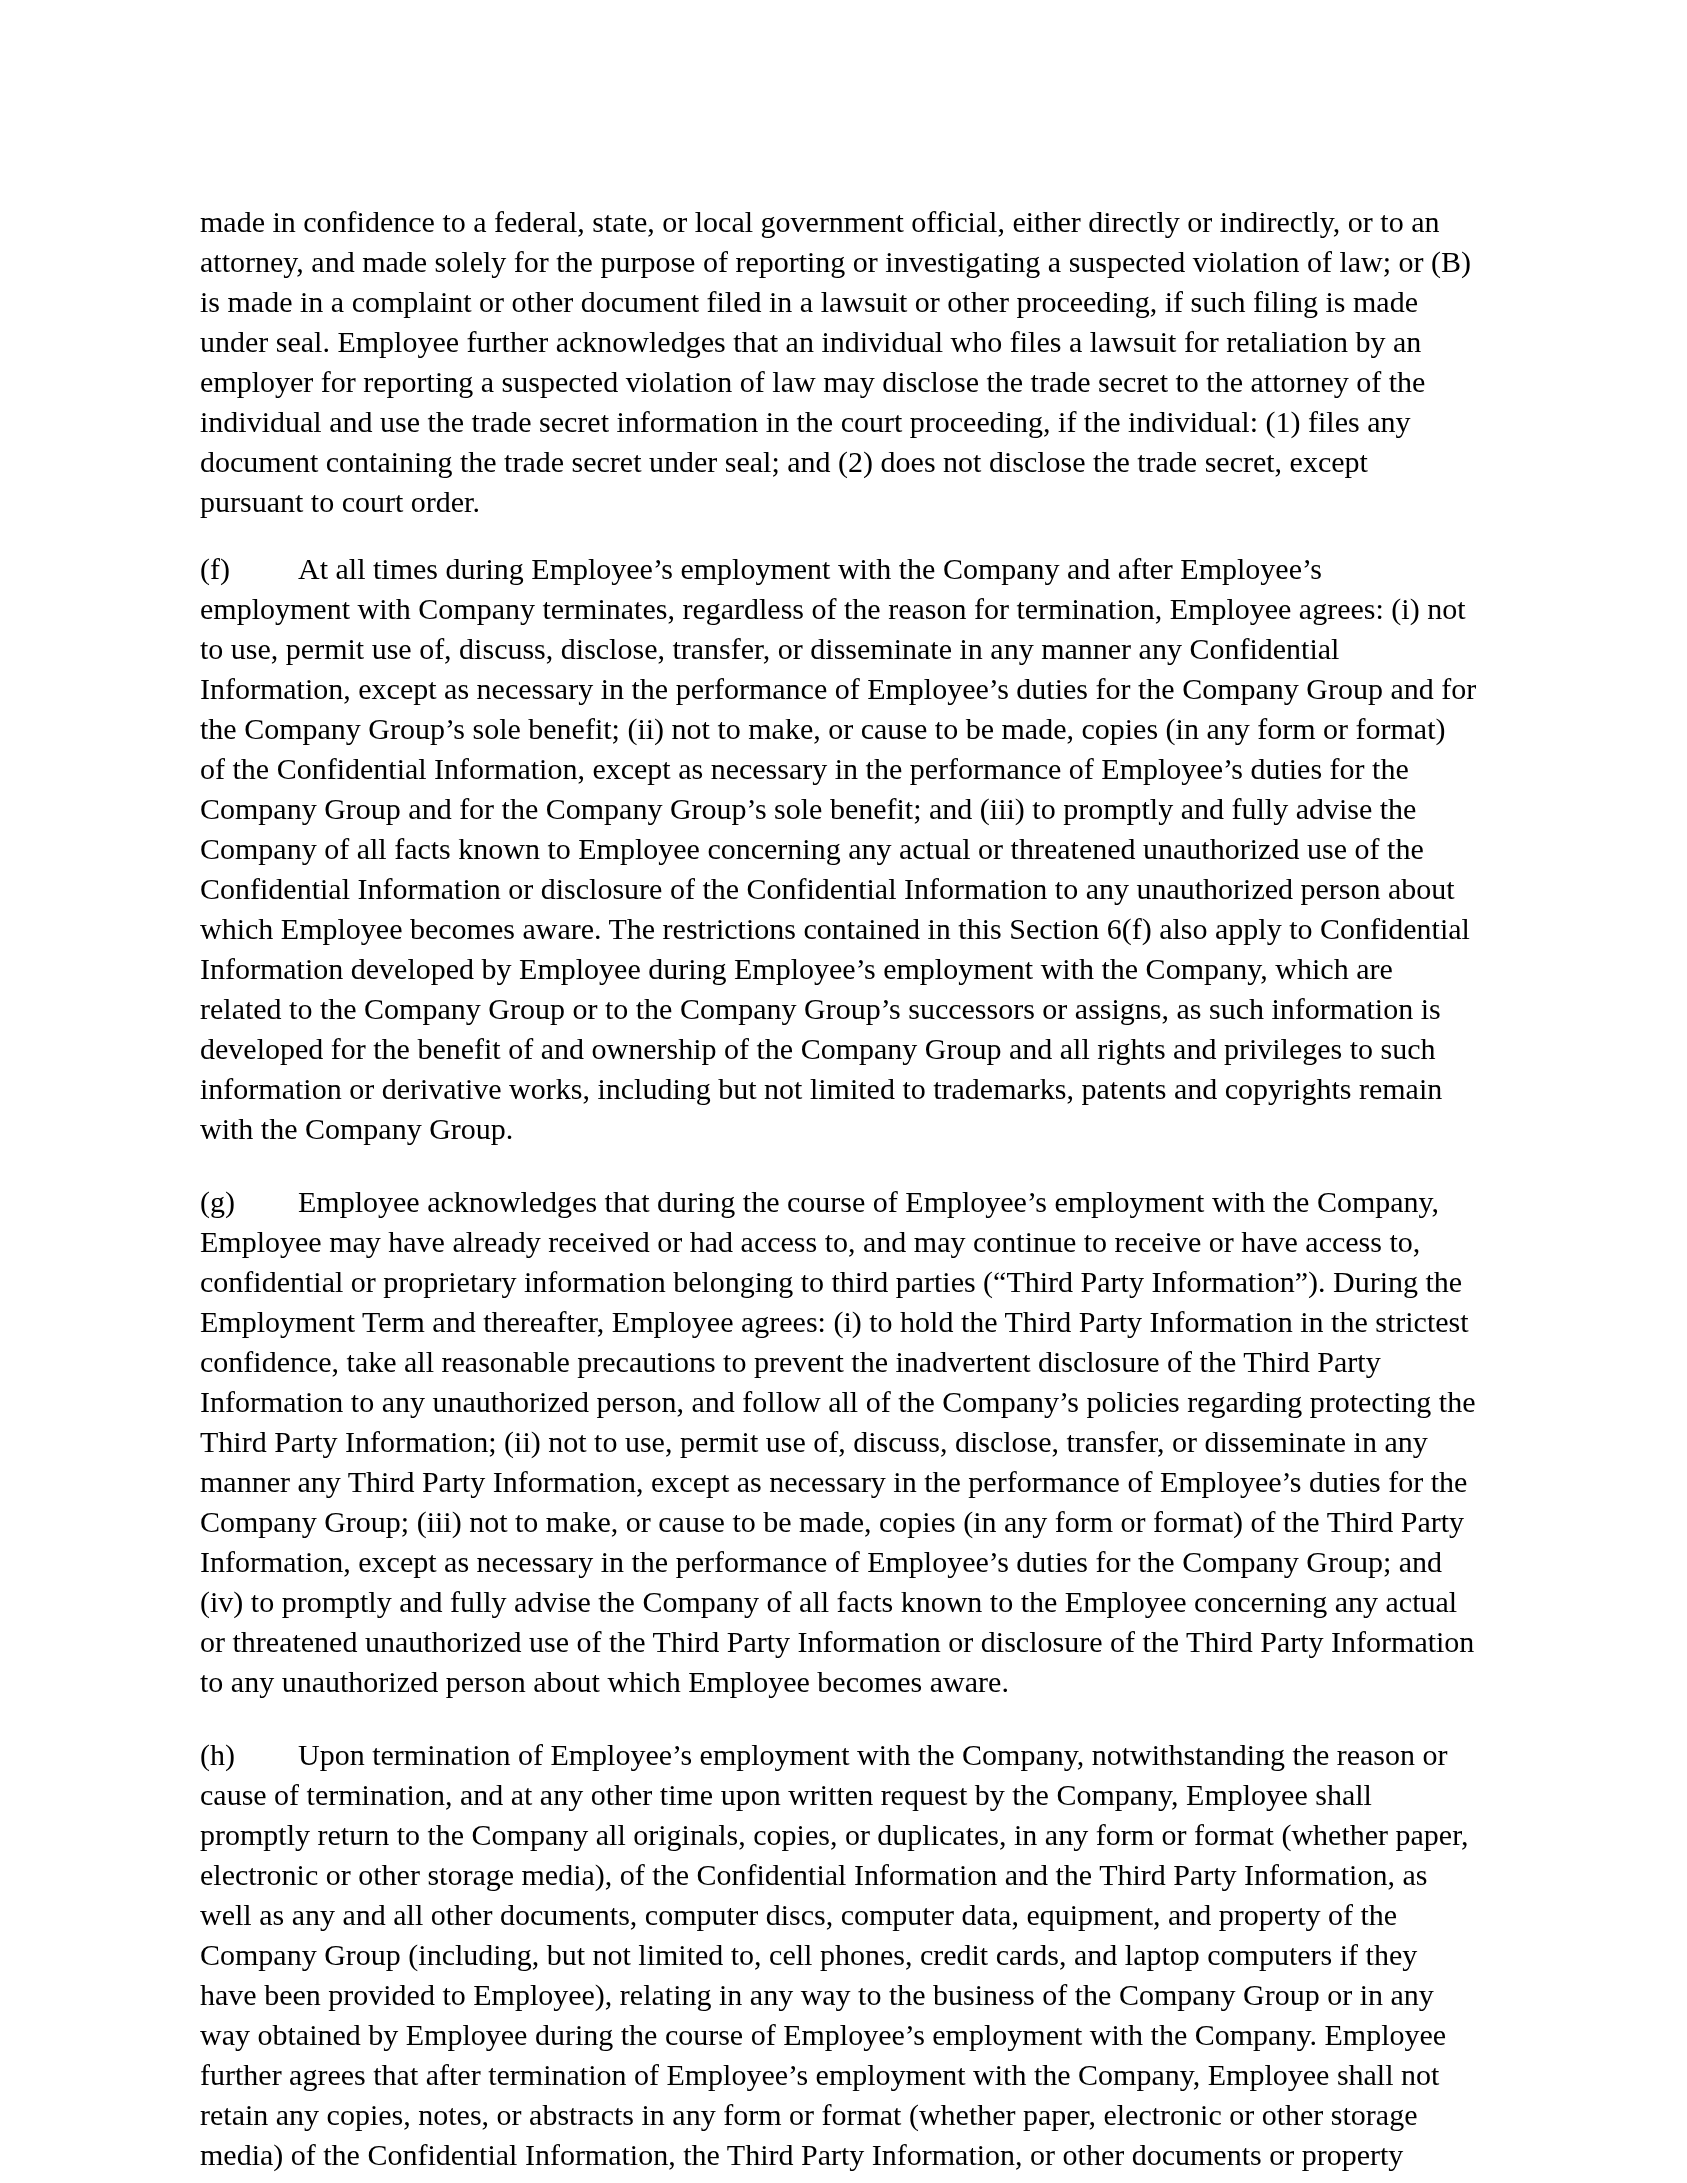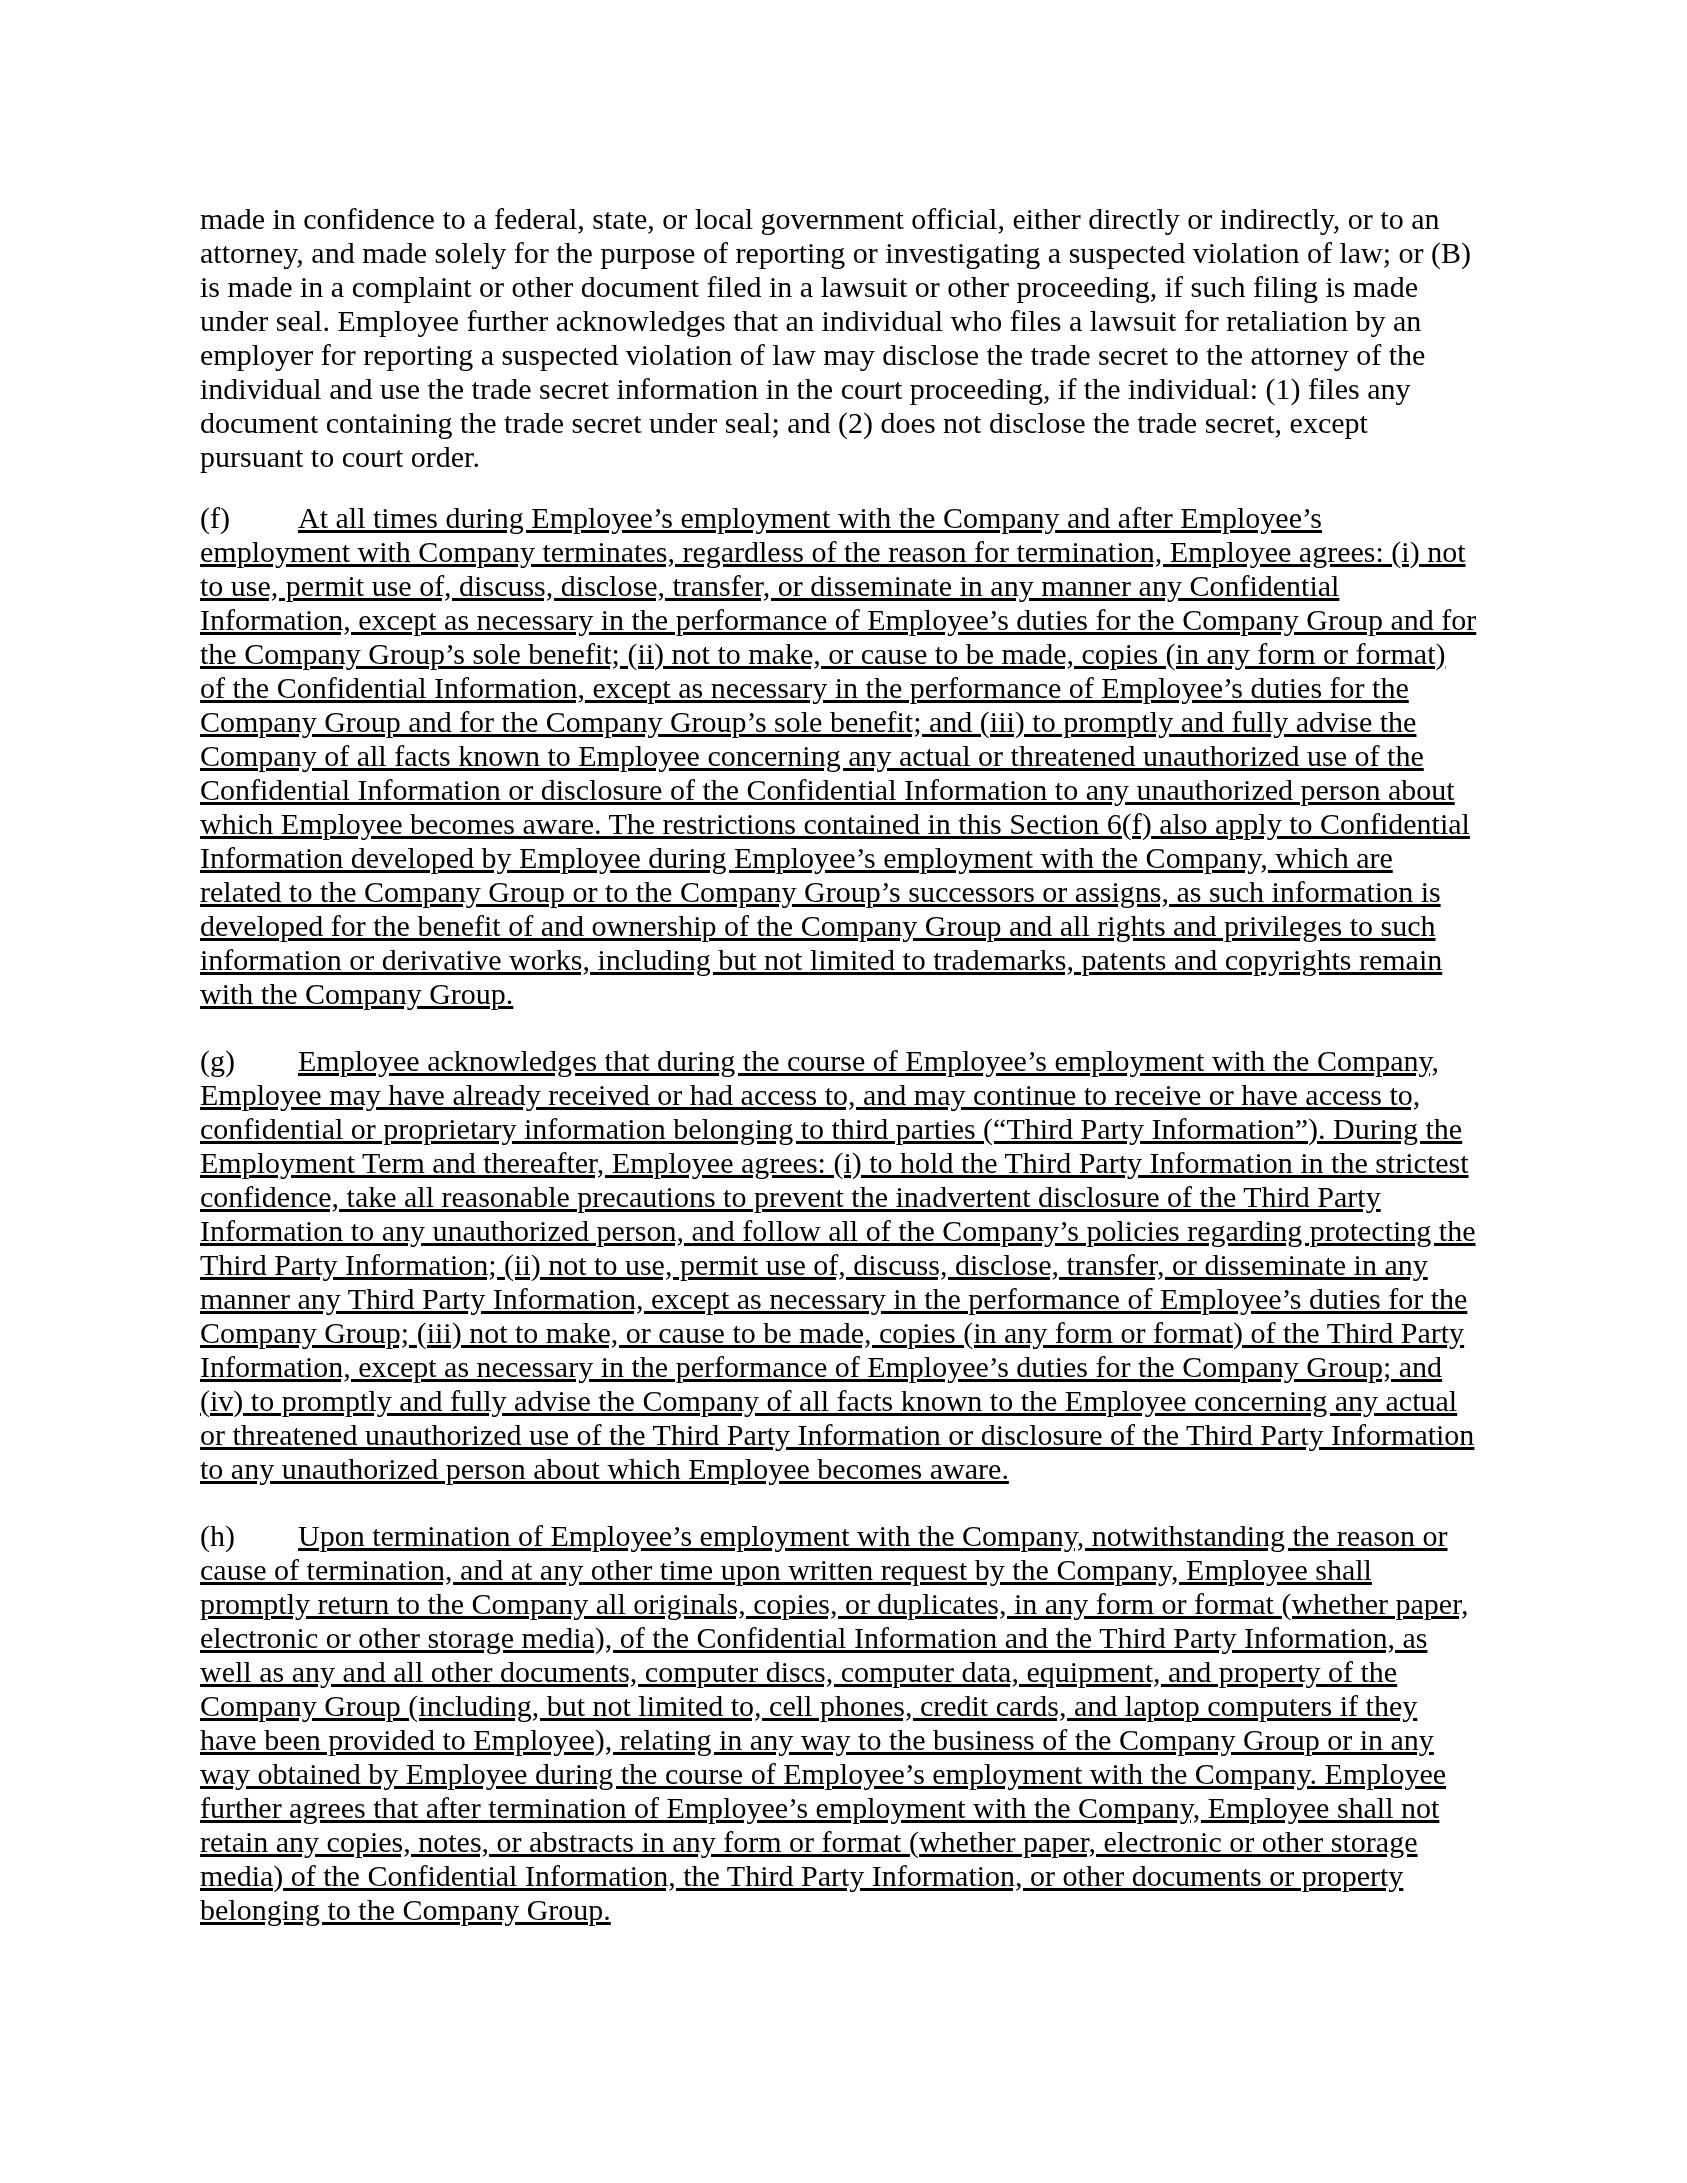--- a/index.html
+++ b/index.html
@@ -15,21 +15,21 @@
   .page {
     position: relative;
     box-sizing: border-box;
     width: 1687px;
     height: 2183px;
     padding: 202px 93px 0 200px;
     background: #ffffff;
     color: #000000;
     font-family: "Liberation Serif", "DejaVu Serif", serif;
     font-size: 30px;
-    line-height: 34px;
+    line-height: 40px;
     overflow: hidden;
   }
   .para {
     position: relative;
     margin: 0;
     width: 1396px;
   }
   .para.mt40 { margin-top: 26.5px; }
   .para.mt50 { margin-top: 33px; }
   .para-label {
@@ -37,21 +37,20 @@
     left: 0;
     top: 0;
     white-space: pre;
   }
   .para-body {
     display: block;
     white-space: pre-wrap;
   }
   .para-body.indented {
     text-indent: 98px;
-    text-decoration: underline;
   }
 </style>
 </head>
 <body>
 
 <div class="page">
 
   <p class="para">
     <span class="para-body">made in confidence to a federal, state, or local government official, either directly or indirectly, or to an
 attorney, and made solely for the purpose of reporting or investigating a suspected violation of law; or (B)

